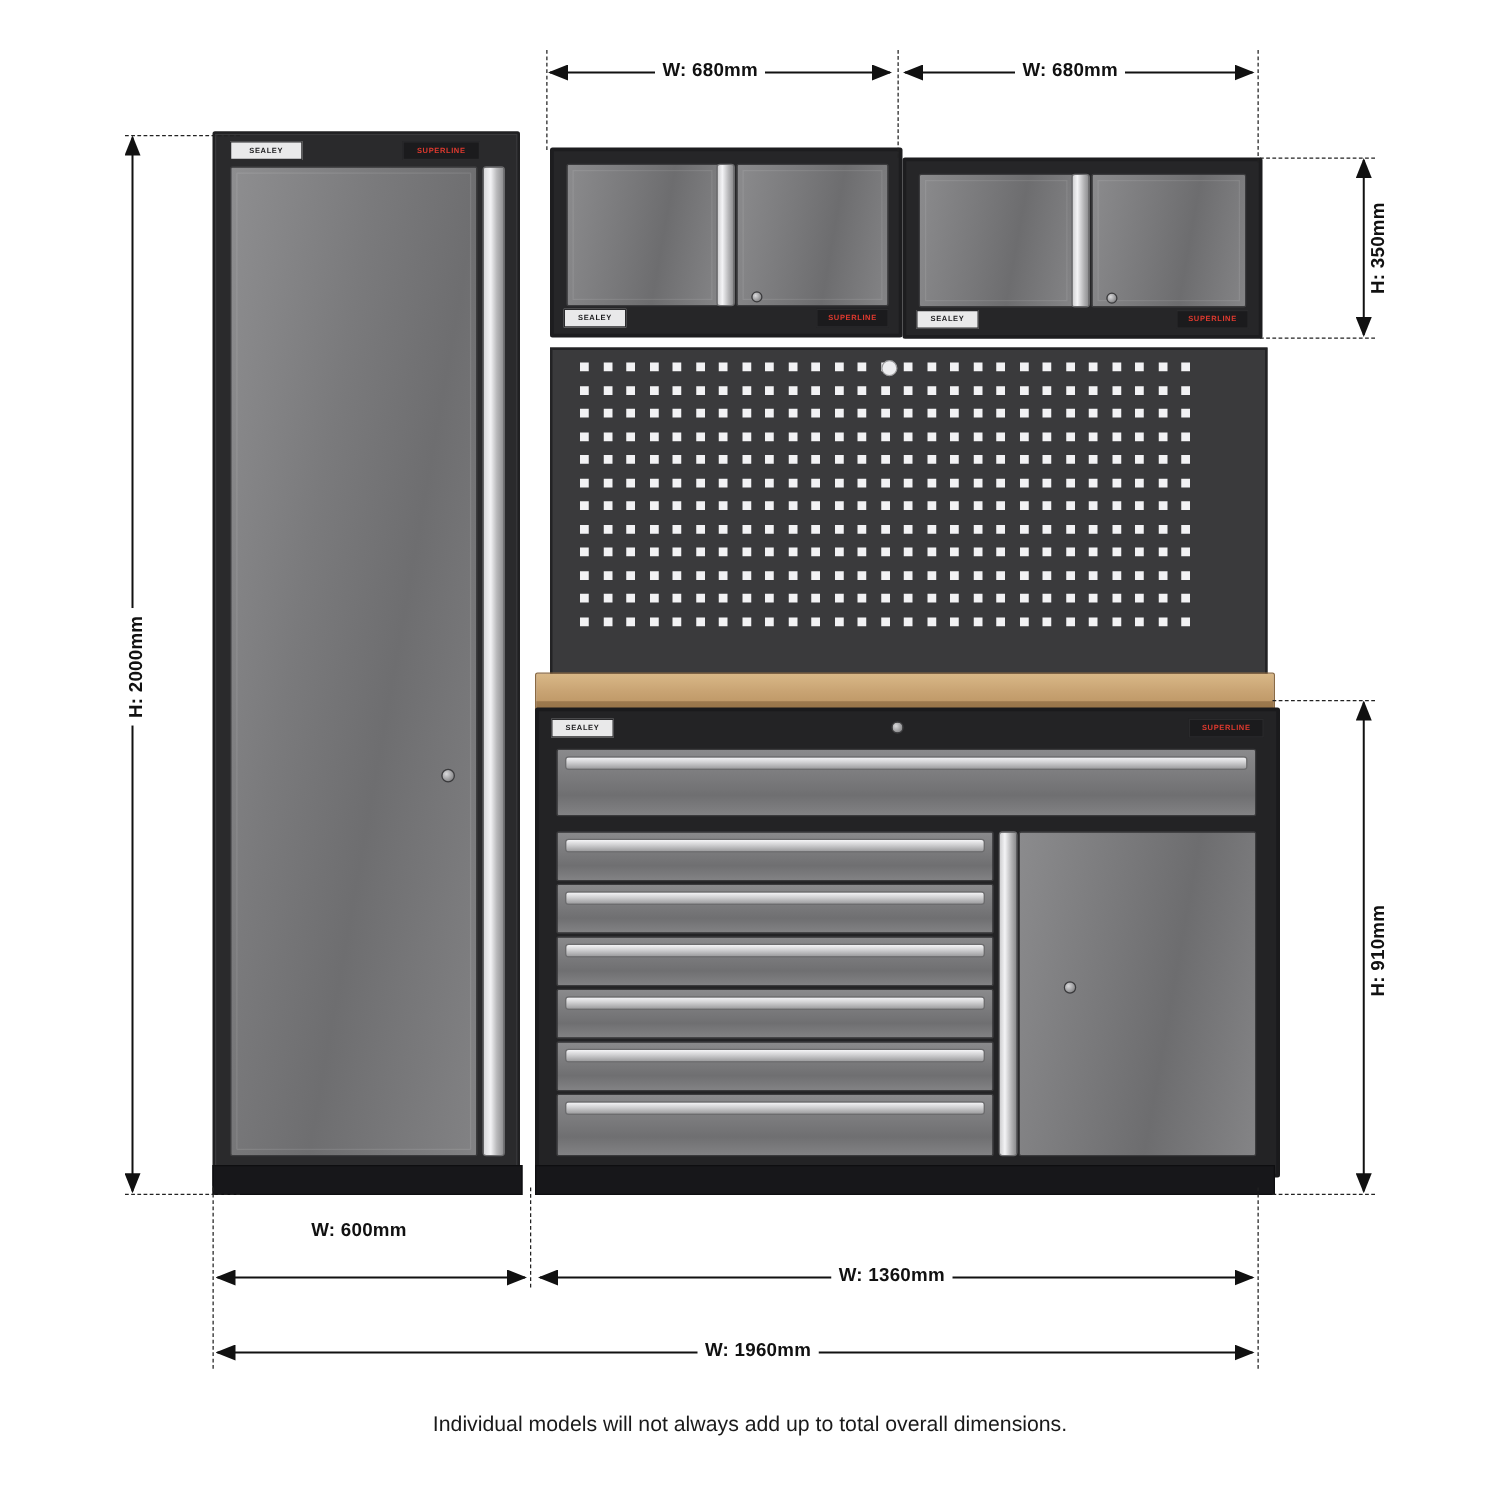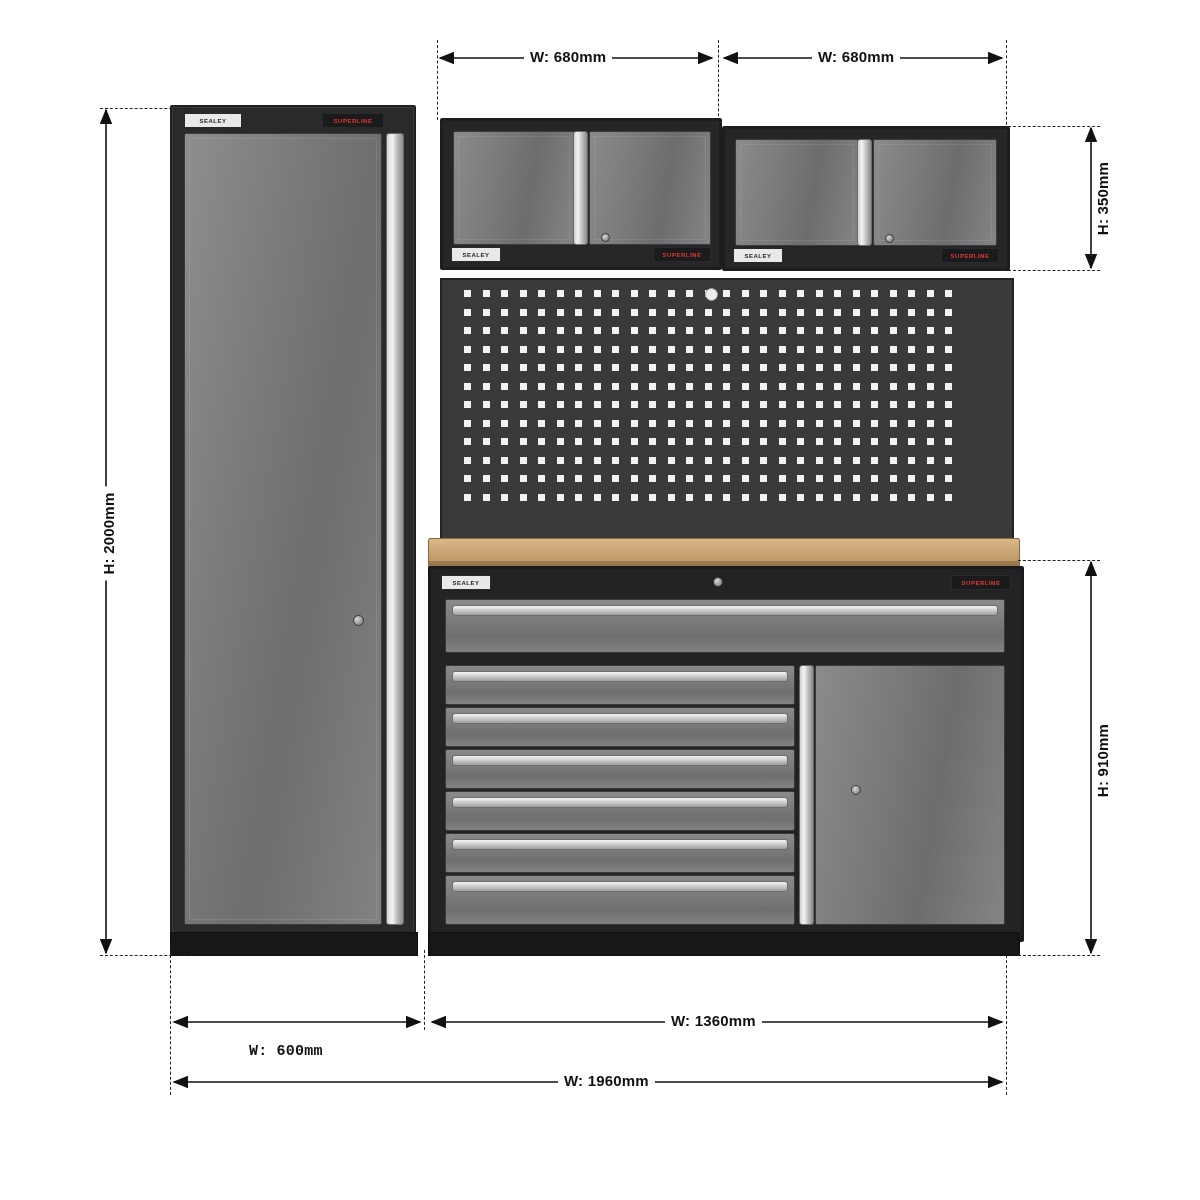--- a/index.html
+++ b/index.html
@@ -571,17 +571,18 @@
 
   <div class="dim-label" style="left:524px;top:48px;background:#fff;padding:0 6px;">W: 680mm</div>
   <div class="dim-label" style="left:812px;top:48px;background:#fff;padding:0 6px;">W: 680mm</div>
 
   <div class="dim-label vert" style="left:1060px;top:190px;transform:rotate(-90deg);background:#fff;padding:0 6px;">H: 350mm</div>
 
   <div class="dim-label vert" style="left:62px;top:525px;transform:rotate(-90deg);background:#fff;padding:0 6px;">H: 2000mm</div>
 
   <div class="dim-label vert" style="left:1060px;top:752px;transform:rotate(-90deg);background:#fff;padding:0 6px;">H: 910mm</div>
 
-  <div class="dim-label" style="left:243px;top:1043px;background:#fff;padding:0 6px;font-family:Liberation Mono, monospace;">W: 600mm</div>
+  <div class="dim-label" style="left:243px;top:976px;background:#fff;padding:0 6px;">W: 600mm</div>
   <div class="dim-label" style="left:665px;top:1012px;background:#fff;padding:0 6px;">W: 1360mm</div>
   <div class="dim-label" style="left:558px;top:1072px;background:#fff;padding:0 6px;">W: 1960mm</div>
 
+  <div class="footnote">Individual models will not always add up to total overall dimensions.</div>
 </div>
 
 </body></html>

